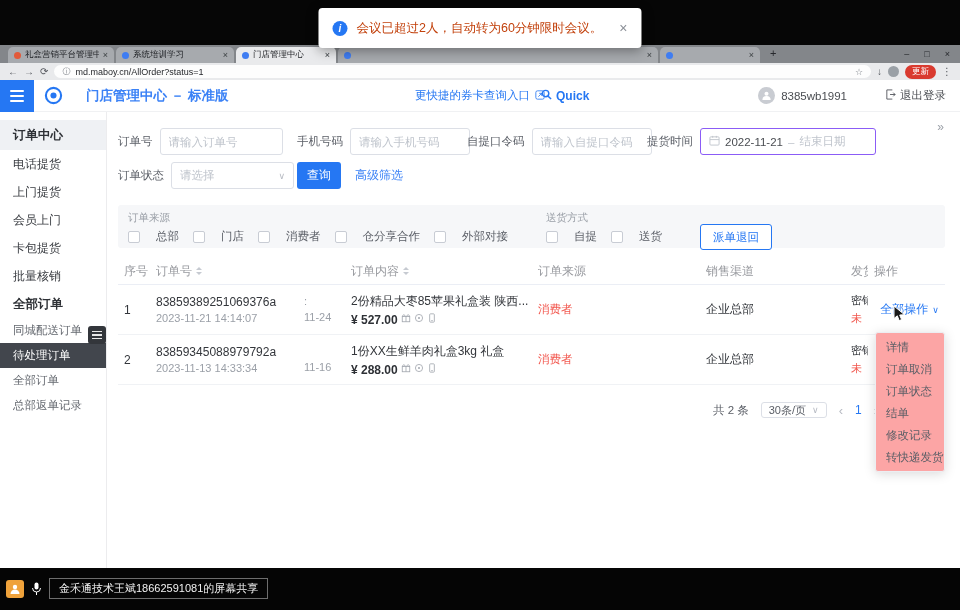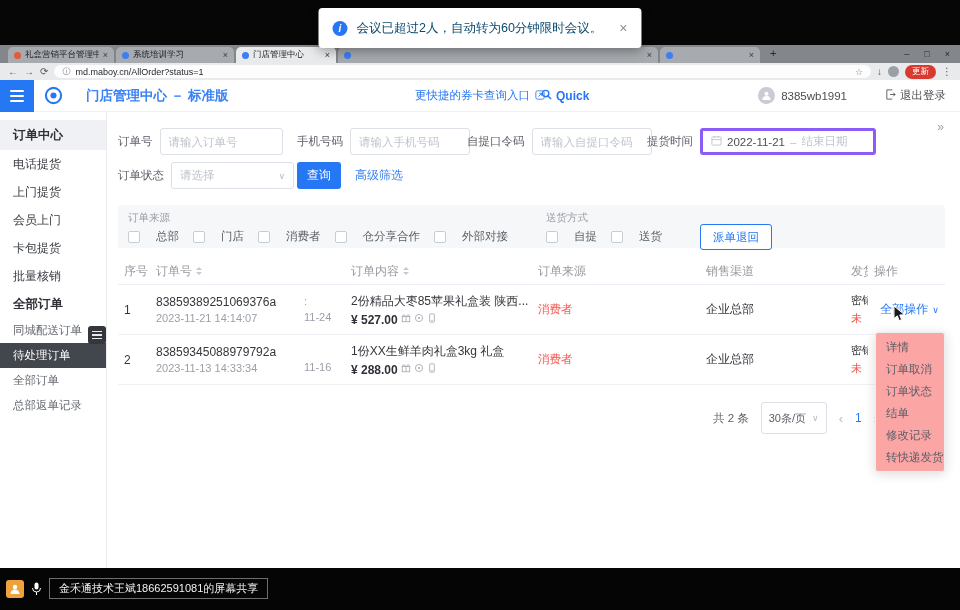--- a/index.html
+++ b/index.html
@@ -54,21 +54,21 @@
 .collapse{position:absolute;right:16px;top:8px;font-size:12px;color:#9ba0a8}
 
 .frow{position:absolute;display:flex;align-items:center}
 .fg{position:absolute;display:flex;align-items:center;gap:7px}
 .flabel{font-size:11.5px;color:#5a5e66;white-space:nowrap}
 .r1{top:16px}.r2{top:50px}
 .g1{left:11px}.g2{left:190px}.g3{left:360px}.g4{left:540px}
 .fin{height:27px;border:1px solid #dcdfe6;border-radius:3px;padding:0 8px;font-size:11.5px;color:#333;outline:none;background:#fff}
 .fin::placeholder{color:#bfc4cc}
 .w123{width:123px}.w120{width:120px}
-.datebox{width:176px;height:27px;border:3px solid #8b5cf6;border-radius:3px;display:flex;align-items:center;gap:5px;padding:0 8px;font-size:11.5px;background:#fff}
+.datebox{width:176px;height:27px;border:1px solid #8b5cf6;border-radius:3px;display:flex;align-items:center;gap:5px;padding:0 8px;font-size:11.5px;background:#fff}
 .dstart{color:#4a4d52}.dsep{color:#bfc4cc}.dend{color:#bfc4cc}
 .selbox{width:123px;height:27px;border:1px solid #dcdfe6;border-radius:3px;display:flex;align-items:center;justify-content:space-between;padding:0 8px;font-size:11.5px;color:#bfc4cc;background:#fff}
 .chev{font-size:9px;color:#b6bac2}
 .qbtn{position:absolute;left:190px;width:44px;height:27px;background:#2577f3;color:#fff;border:none;border-radius:3px;font-size:12px}
 .adv{position:absolute;left:248px;font-size:12px;color:#3b82f6;text-decoration:none;white-space:nowrap}
 
 .panel{position:absolute;left:11px;right:15px;top:93px;height:43px;background:#f6f7f9;border-radius:3px;display:flex;align-items:flex-start;padding:6px 10px 0}
 .pg{margin-right:24px}
 .plabel{font-size:10.5px;color:#9ba0a8;margin-bottom:4px;white-space:nowrap}
 .pboxes{display:flex;align-items:center}
@@ -95,31 +95,31 @@
 .shipline1{font-size:11px;color:#33363b}
 .shipline2{font-size:11px;color:#f2564d;margin-top:3px}
 .actwrap{flex-direction:row !important;align-items:center;gap:4px}
 .alink{font-size:12px;color:#2577f3}
 .caret{display:inline-flex;flex-direction:column;gap:2px;margin-left:4px}
 .caret b{width:0;height:0;border-left:3px solid transparent;border-right:3px solid transparent}
 .cup{border-bottom:3.5px solid #c6cad1}
 .cdn{border-top:3.5px solid #c6cad1}
 
 .pgn{position:absolute;top:290px;right:82px;display:flex;align-items:center;gap:12px;font-size:11.5px;color:#5a5e66;white-space:nowrap}
-.psel{height:32px;border:1px solid #dcdfe6;border-radius:3px;display:flex;align-items:center;gap:6px;padding:6px 7px;font-size:11px;color:#5a5e66}
+.psel{height:16px;border:1px solid #dcdfe6;border-radius:3px;display:flex;align-items:center;gap:6px;padding:6px 7px;font-size:11px;color:#5a5e66}
 .parrow{color:#b6bac2;font-size:13px}
 .pnum{color:#2577f3;font-size:12px}
 
 
 .ctxmenu{position:absolute;left:875px;top:332px;width:70px;background:#fca5a5;border:1px solid #eceef2;border-radius:3px;box-shadow:0 2px 12px rgba(0,0,0,.15);padding:3px 0;z-index:40}
 .mi{height:22px;line-height:22px;padding-left:10px;font-size:11.5px;color:#5a5e66;white-space:nowrap}
 .cursor{position:absolute;left:893px;top:305px;z-index:45}
 .toast{position:absolute;left:50%;top:8px;transform:translateX(-50%);height:40px;background:#fff;border-radius:4px;box-shadow:0 3px 12px rgba(0,0,0,.35);display:flex;align-items:center;gap:9px;padding:0 14px;z-index:50;white-space:nowrap}
 .toast-ico{width:15px;height:15px;border-radius:50%;background:#2577f3;color:#fff;font-size:10px;font-weight:bold;font-style:italic;display:flex;align-items:center;justify-content:center;flex:none}
-.toast-text{font-size:12.5px;color:#0c4a6e}
+.toast-text{font-size:12.5px;color:#c2410c}
 .toast-close{font-size:14px;color:#8a8f97;margin-left:8px}
 
 .sharebar{position:absolute;left:0;bottom:0;width:960px;height:42px;background:#050505}
 .sb-avatar{position:absolute;left:6px;top:12px;width:18px;height:18px;border-radius:3px;background:#efa23b;display:flex;align-items:center;justify-content:center}
 .sb-mic{position:absolute;left:31px;top:14px;display:flex}
 .sb-box{position:absolute;left:49px;top:10px;height:21px;border:1px solid #6d6d6d;display:flex;align-items:center;padding:0 9px;font-size:11px;color:#f2f2f2;white-space:nowrap}
 </style>
 </head>
 <body>
 

